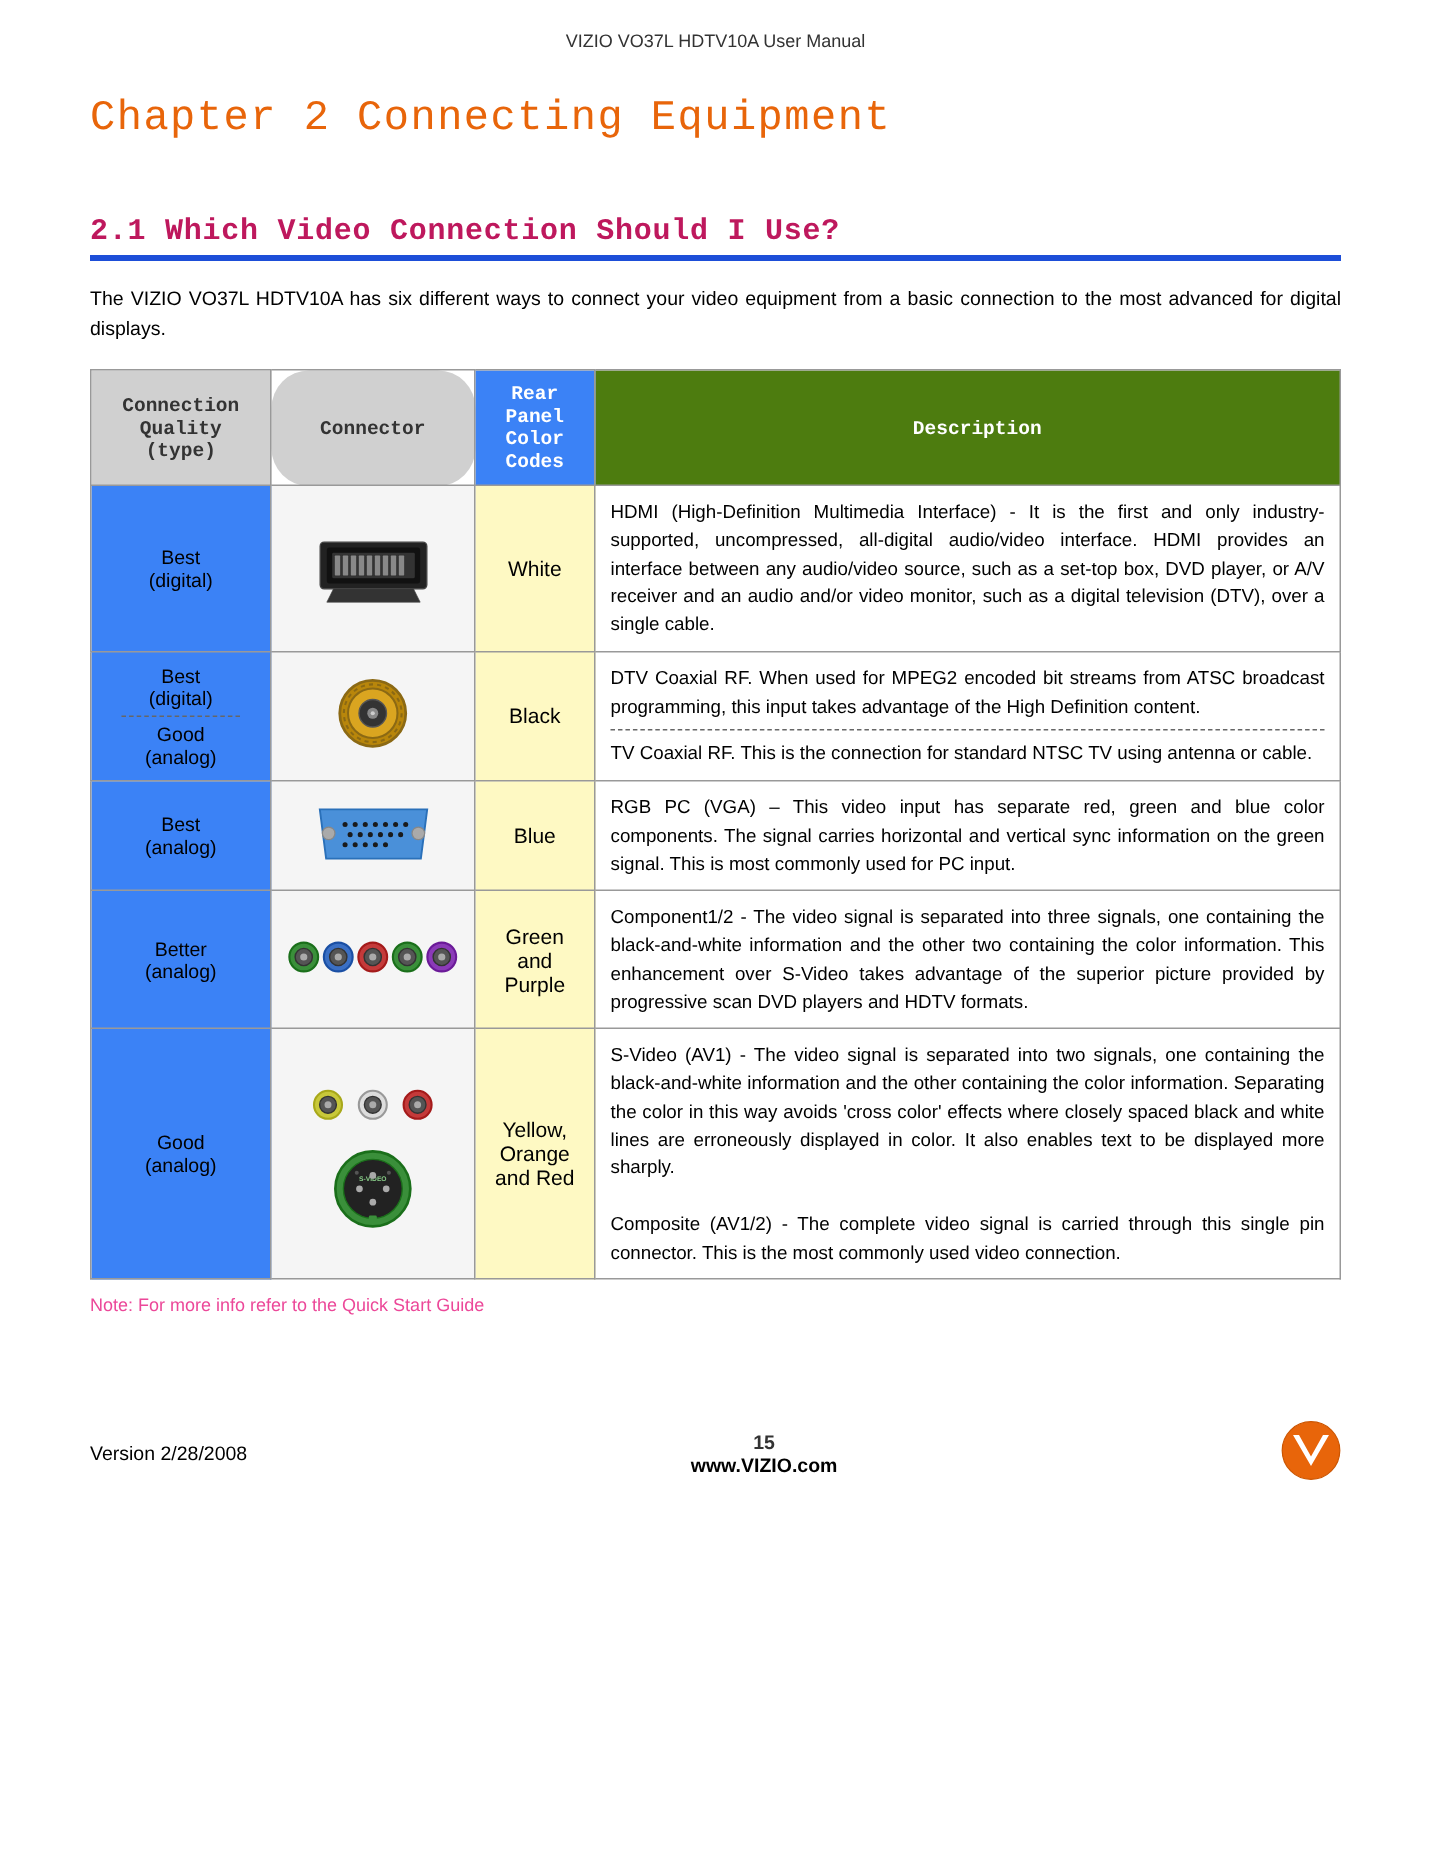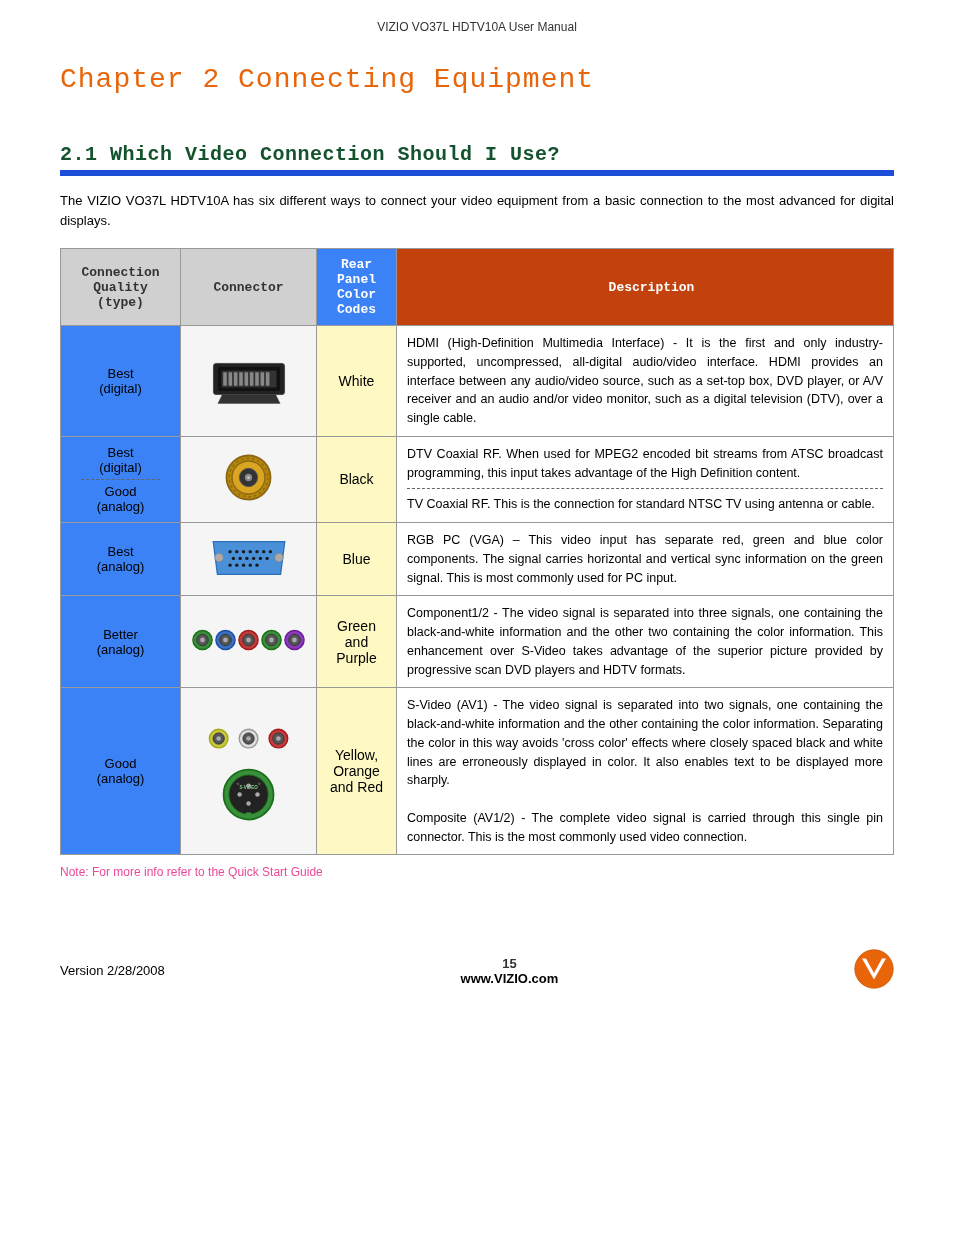--- a/index.html
+++ b/index.html
@@ -25,25 +25,25 @@
       font-size: 28px;
       color: #e8650a;
       font-weight: normal;
       margin-bottom: 10px;
       letter-spacing: 1px;
     }
 
     .section-title {
       font-family: 'Courier New', monospace;
       font-size: 20px;
-      color: #14532d;
+      color: #be185d;
       font-weight: bold;
       margin-bottom: 15px;
       letter-spacing: 0.5px;
-      border-bottom: 6px solid #1d4ed8;
+      border-bottom: 4px solid #1d4ed8;
       padding-bottom: 4px;
       margin-top: 48px;
     }
 
     .intro-text {
       font-size: 13px;
       line-height: 1.5;
       margin-bottom: 18px;
       text-align: justify;
     }
@@ -72,29 +72,30 @@
     .header-row th.quality-col {
       background-color: #d0d0d0;
       color: #333;
       width: 120px;
     }
 
     .header-row th.connector-col {
       background-color: #d0d0d0;
       color: #333;
       width: 130px;
+      border-radius: 25px;
     }
 
     .header-row th.color-col {
       background-color: #3b82f6;
       width: 80px;
     }
 
     .header-row th.desc-col {
-      background-color: #c2410c;
+      background-color: #4d7c0f;
       text-align: center;
       padding-left: 23px;
     }
 
     td.quality-cell {
       text-align: center;
       background-color: #3b82f6;
       font-size: 13px;
       vertical-align: middle;
     }

